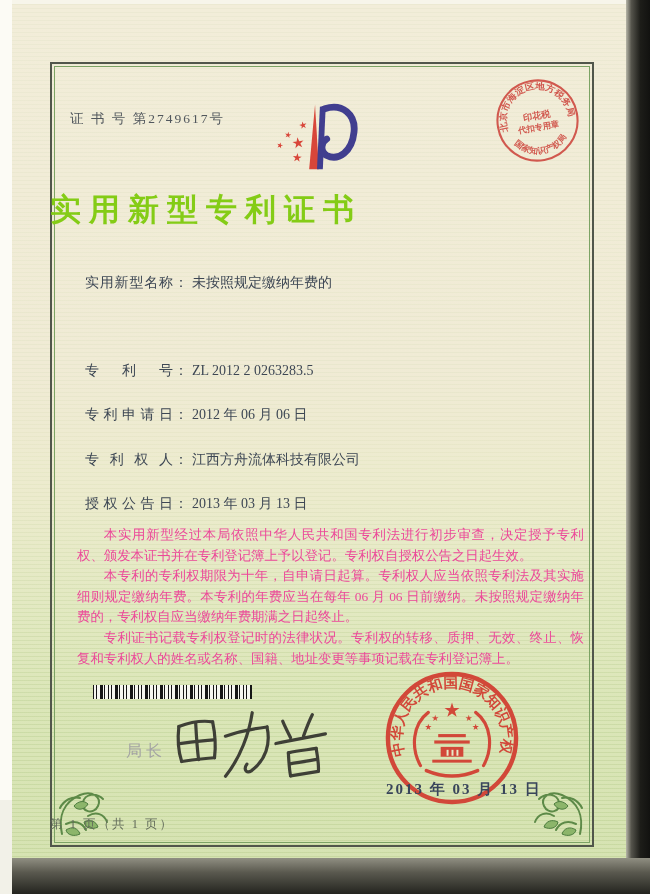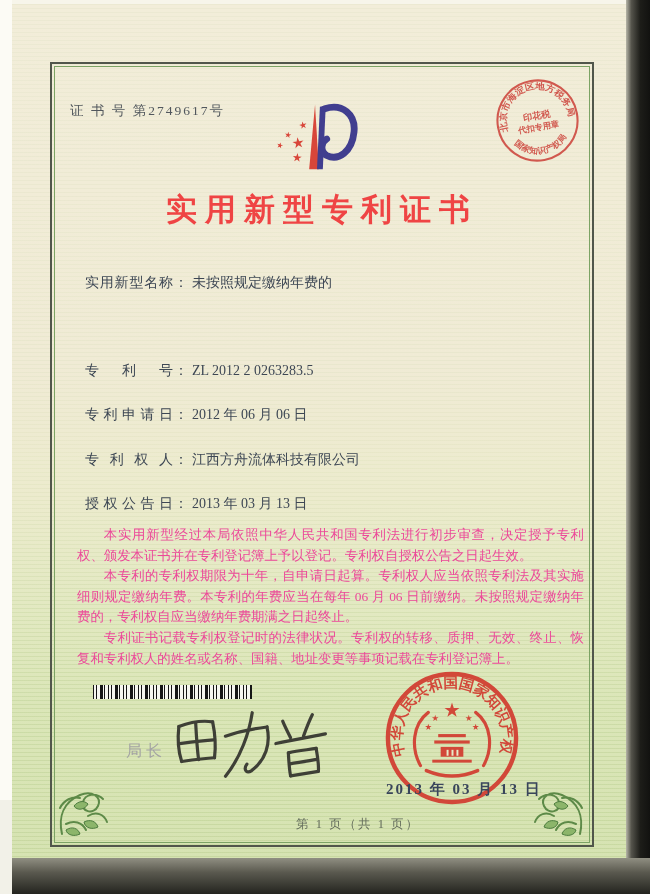--- a/index.html
+++ b/index.html
@@ -29,29 +29,29 @@
 
   
   .frame-outer{position:absolute;left:50px;top:62px;width:540px;height:781px;
     border:2px solid #51564b;}
   .frame-inner{position:absolute;inset:2px;border:1px solid #7ca364;}
 
   .ornament{position:absolute;width:66px;height:66px;}
   .ornament.bl{left:54px;top:774px;}
   .ornament.br{left:522px;top:774px;transform:scaleX(-1);}
 
-  .cert-number{position:absolute;left:70px;top:102px;font-size:13.5px;
+  .cert-number{position:absolute;left:70px;top:110px;font-size:13.5px;
     letter-spacing:2px;color:#51575d;}
 
   .logo{position:absolute;left:273px;top:99px;width:86px;height:76px;}
   .tax-stamp{position:absolute;left:494px;top:77px;width:87px;height:87px;
     transform:rotate(-10deg);opacity:.85;}
 
-  .title{position:absolute;left:50px;top:189px;width:544px;text-align:center;
-    font-size:31px;font-weight:600;letter-spacing:8px;color:#ef4444;}
+  .title{position:absolute;left:50px;top:189px;width:544px;text-align:left;
+    font-size:31px;font-weight:600;letter-spacing:8px;color:#84cc16;}
 
   .field-row{position:absolute;left:85px;white-space:nowrap;font-size:14px;color:#3d4754;}
   .field-label{display:inline-block;width:88px;text-align:justify;text-align-last:justify;
     color:#3d4754;vertical-align:baseline;}
   .field-colon{margin:0 4px 0 1px;}
   .f1{top:274px}.f2{top:318px}.f3{top:362px}.f4{top:406px}.f5{top:451px}.f6{top:495px}
 
   .legal{position:absolute;left:77px;top:525px;width:507px;font-size:13.4px;
     line-height:20.6px;color:#ec4899;text-align:justify;}
   .legal p{margin:0;text-indent:2em;}
@@ -65,22 +65,22 @@
 
   .signer-title{position:absolute;left:126px;top:741px;font-size:16px;
     letter-spacing:4px;color:#a3a3a3;text-align:center;}
   .signature{position:absolute;left:168px;top:703px;width:160px;height:88px;transform:rotate(-3deg);}
   .sr-only{position:absolute;width:1px;height:1px;overflow:hidden;clip:rect(0 0 0 0);white-space:nowrap;}
 
   .office-seal{position:absolute;left:383px;top:669px;width:138px;height:138px;opacity:.92;}
   .seal-date{position:absolute;left:386px;top:780px;font-size:15px;font-weight:600;
     letter-spacing:2px;color:#39455b;}
 
-  .page-footer{position:absolute;left:50px;top:816px;width:544px;text-align:center;
-    font-size:12.5px;letter-spacing:2px;color:#636c5b;margin-left:36px;}
+  .page-footer{position:absolute;left:50px;top:816px;width:544px;text-align:left;
+    font-size:12.5px;letter-spacing:2px;color:#636c5b;}
 
   svg text{font-family:"Liberation Serif","DejaVu Serif",serif;}
 </style>
 </head>
 <body>
 
 <div class="scan">
 
   <div class="paper"></div>
   <div class="edge-left"></div>

